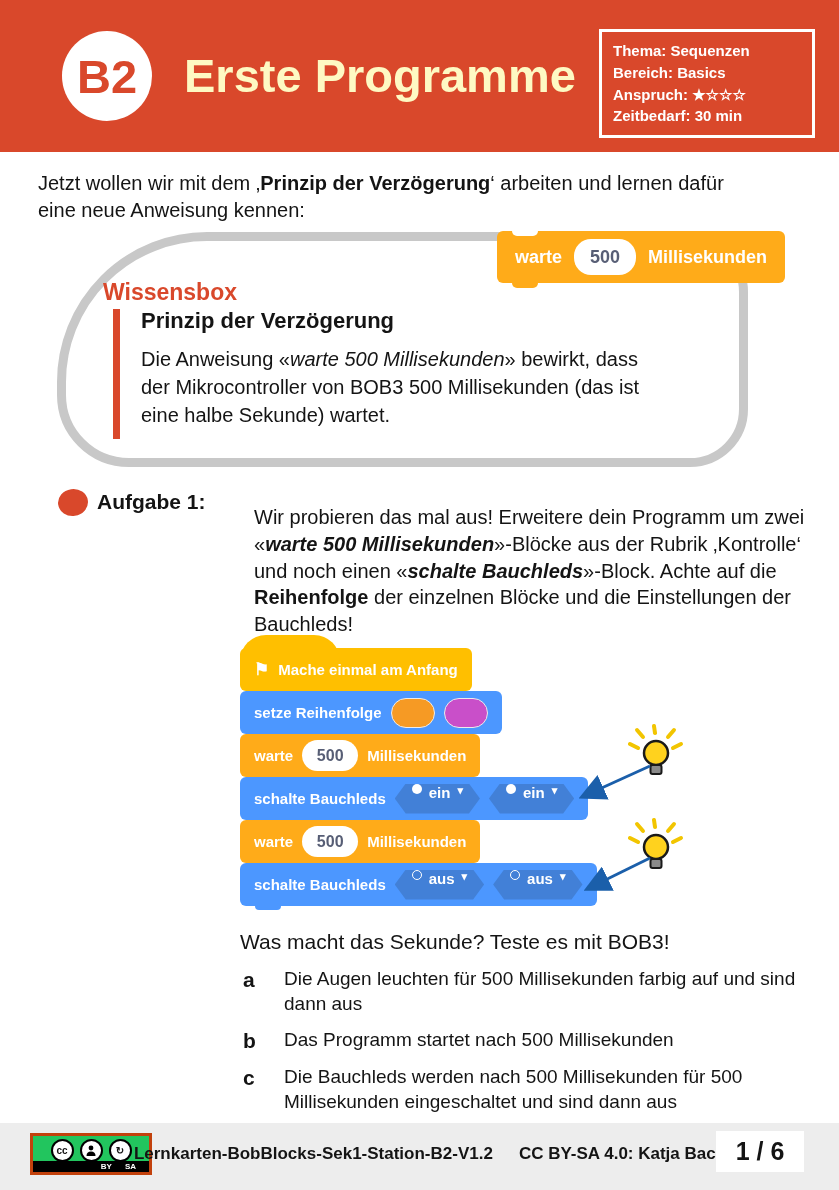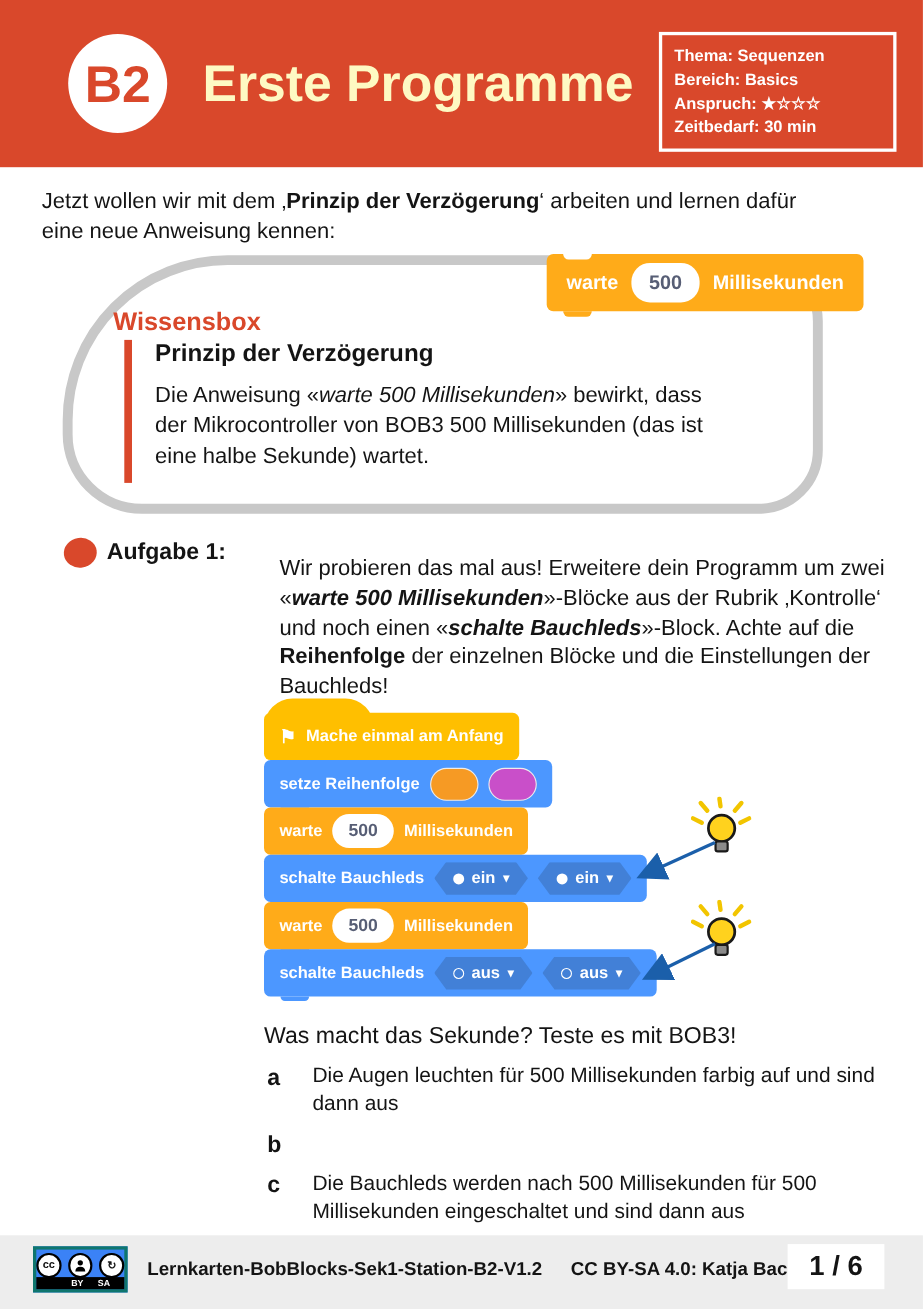--- a/index.html
+++ b/index.html
@@ -37,21 +37,21 @@
   .hat::before{content:"";position:absolute;top:-13px;left:0;width:100px;height:26px;
           background:var(--c);border-radius:50px 50px 0 0;}
   .blue{--c:#4C97FF;}
   .orange{--c:#FFAB19;}
   .flag{font-size:17px;line-height:1;}
   .pill{background:#fff;color:#575e75;border-radius:17px;min-width:56px;height:31px;display:flex;
         align-items:center;justify-content:center;font-size:16px;font-weight:bold;padding:0 12px;box-sizing:border-box;}
   .oval{width:44px;height:30px;border-radius:15px;border:1px solid #ececec;box-sizing:border-box;}
   .oval.orange-c{background:#F69A24;}
   .oval.magenta-c{background:#C94FC9;}
-  .dd{display:flex;align-items:center;gap:7px;height:30px;padding:0 17px;background:#4280D7;
+  .dd{display:flex;align-items:flex-start;gap:7px;height:30px;padding:0 17px;background:#4280D7;
       clip-path:polygon(11px 0,calc(100% - 11px) 0,100% 50%,calc(100% - 11px) 100%,11px 100%,0 50%);
       font-size:15px;font-weight:bold;}
   .dot{width:10px;height:10px;border-radius:50%;box-sizing:border-box;}
   .dot.filled{background:#fff;}
   .dot.hollow{border:1.5px solid #fff;}
   .caret{font-size:11px;}
 
   
   .warte-standalone{position:absolute;left:497px;top:231px;z-index:3;height:52px;font-size:18px;gap:12px;padding:0 18px;}
   .warte-standalone .pill{min-width:62px;height:36px;font-size:18px;}
@@ -69,22 +69,22 @@
 
   
   .question{position:absolute;left:240px;top:930px;font-size:21px;margin:0;}
   .answers{position:absolute;left:243px;top:966px;width:558px;}
   .answer{display:flex;gap:19px;margin-bottom:11px;}
   .letter{min-width:22px;font-size:21px;font-weight:bold;padding-top:2px;}
   .atext{font-size:19px;line-height:1.32;}
 
   
   .footer{position:absolute;left:0;top:1123px;width:839px;height:67px;background:#EDEDED;}
-  .ccbadge{position:absolute;left:30px;top:10px;width:86px;height:42px;background:#3b82f6;
-           border:3px solid #0f766e;box-sizing:border-box;}
+  .ccbadge{position:absolute;left:30px;top:10px;width:122px;height:42px;background:#22c55e;
+           border:3px solid #c2410c;box-sizing:border-box;}
   .cc-row{display:flex;gap:6px;justify-content:center;padding-top:3px;position:relative;z-index:2;}
   .cc-circle{width:23px;height:23px;background:#fff;border:2.5px solid #000;border-radius:50%;
              display:flex;align-items:center;justify-content:center;font-size:10px;font-weight:bold;box-sizing:border-box;}
   .cc-bottom{position:absolute;left:0;right:0;bottom:0;height:11px;background:#000;color:#fff;
              display:flex;justify-content:flex-end;gap:13px;font-size:8px;font-weight:bold;
              align-items:center;padding-right:13px;box-sizing:border-box;}
   .ftext{position:absolute;left:150px;top:21px;width:560px;display:flex;justify-content:center;gap:26px;
          font-weight:bold;font-size:17px;white-space:nowrap;}
   .page-box{position:absolute;left:716px;top:8px;width:88px;height:41px;background:#fff;
             display:flex;align-items:center;justify-content:center;font-size:25px;font-weight:bold;}
@@ -211,20 +211,21 @@
   </svg>
 
   <p class="question">Was macht das Sekunde? Teste es mit BOB3!</p>
   <div class="answers">
     <div class="answer">
       <span class="letter">a</span>
       <span class="atext">Die Augen leuchten für 500 Millisekunden farbig auf und sind dann aus</span>
     </div>
     <div class="answer">
       <span class="letter">b</span>
+      <span class="atext">Das Programm startet nach 500 Millisekunden</span>
     </div>
     <div class="answer">
       <span class="letter">c</span>
       <span class="atext">Die Bauchleds werden nach 500 Millisekunden für 500 Millisekunden eingeschaltet und sind dann aus</span>
     </div>
   </div>
 
   <div class="footer">
     <div class="ccbadge">
       <div class="cc-row">

